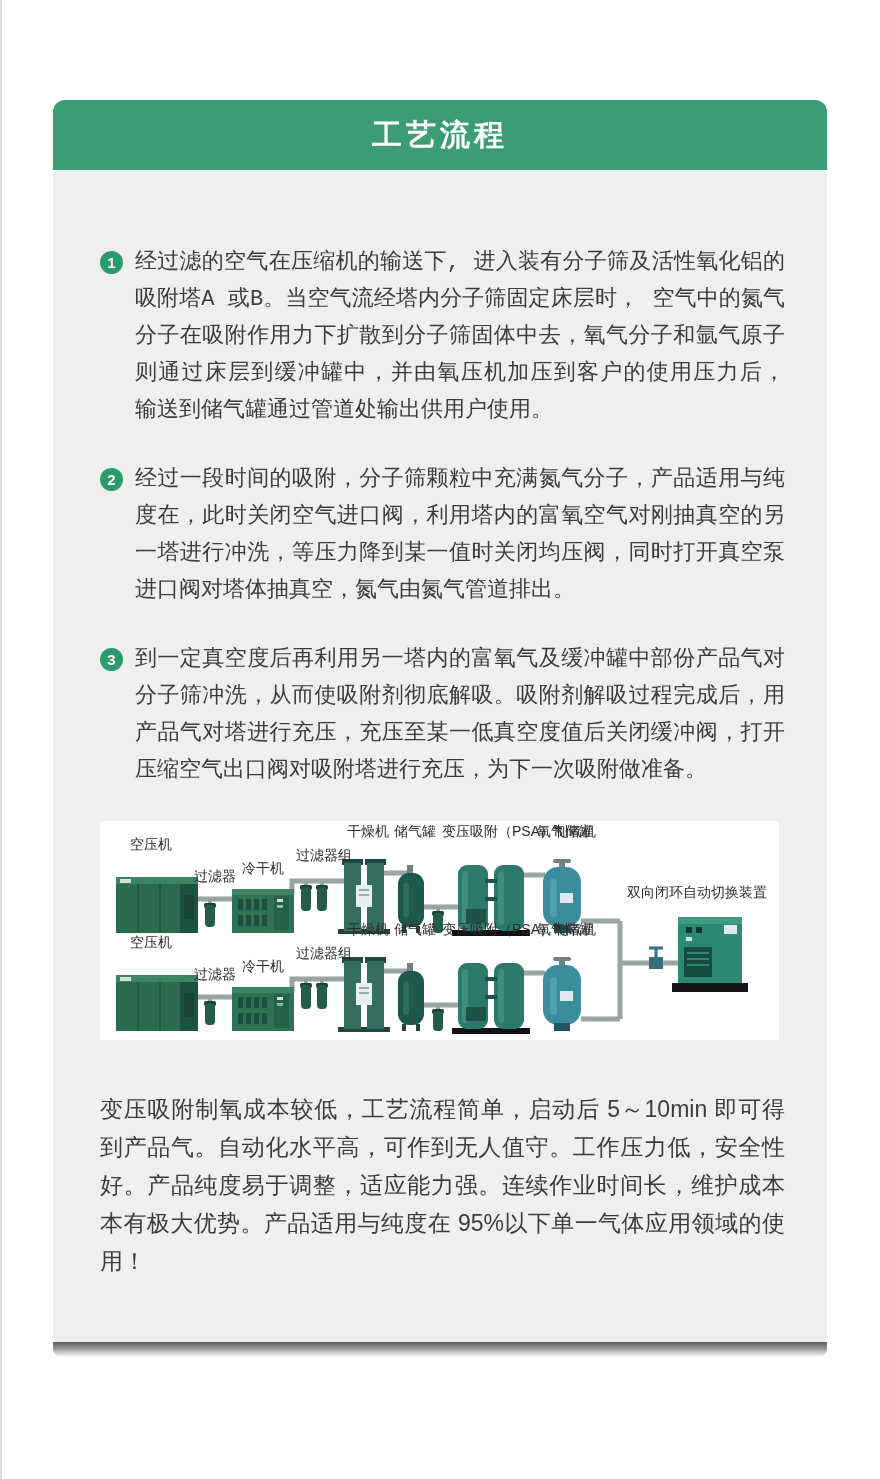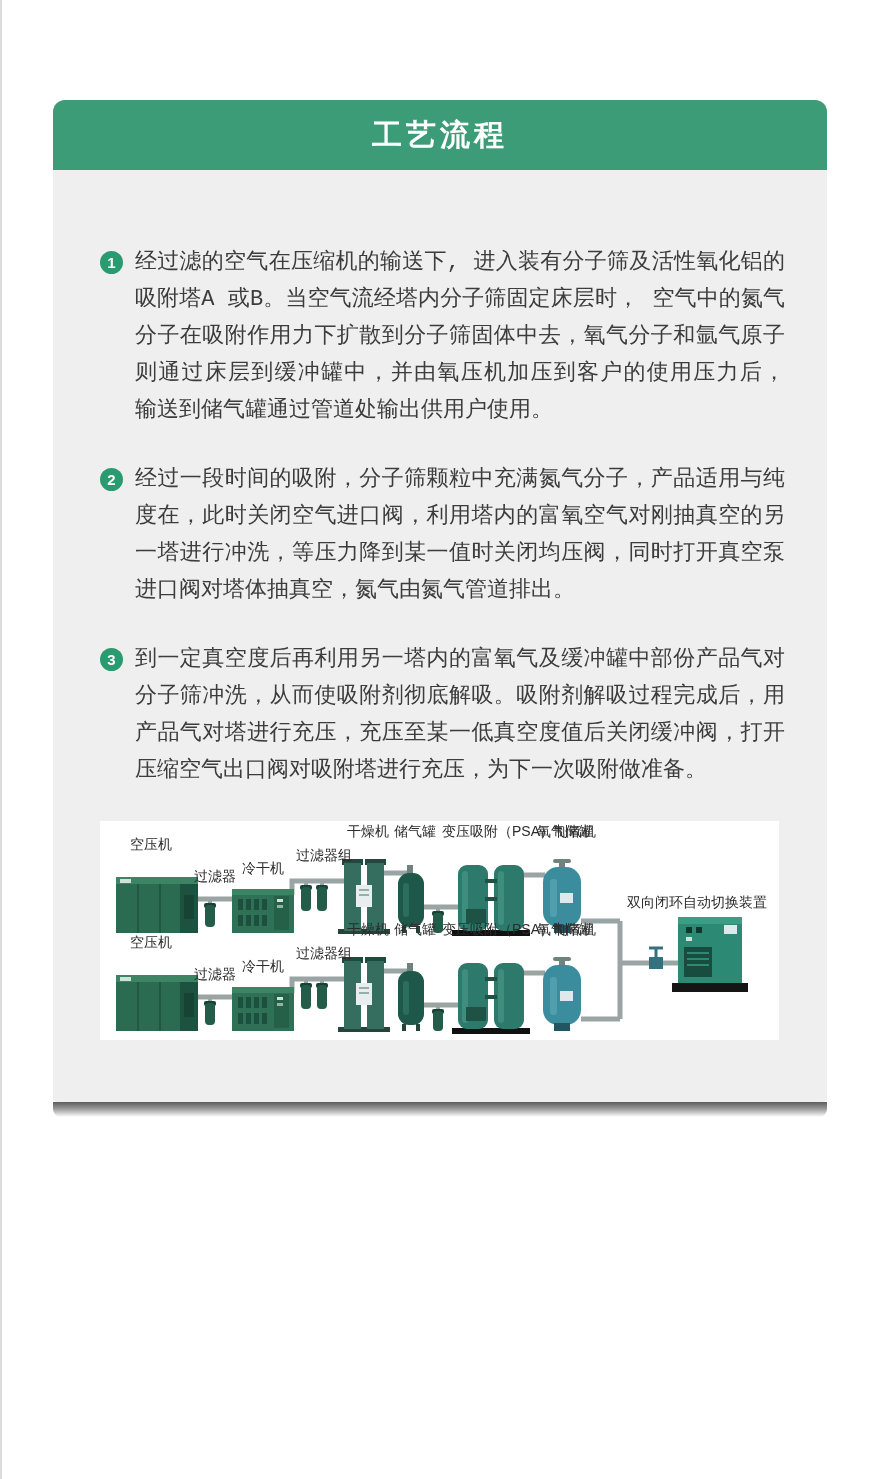--- a/index.html
+++ b/index.html
@@ -228,18 +228,19 @@
       <span class="dlabel" style="left:30px;top:116px">空压机</span>
       <span class="dlabel" style="left:94px;top:148px">过滤器</span>
       <span class="dlabel" style="left:142px;top:140px">冷干机</span>
       <span class="dlabel" style="left:196px;top:127px">过滤器组</span>
       <span class="dlabel" style="left:247px;top:103px">干燥机</span>
       <span class="dlabel" style="left:294px;top:103px">储气罐</span>
       <span class="dlabel" style="left:342px;top:103px">变压吸附（PSA）制氧机</span>
       <span class="dlabel" style="left:437px;top:103px">氧气储罐</span>
 
       
-      <span class="dlabel" style="left:527px;top:76px">双向闭环自动切换装置</span>
-    </div>
-
+      <span class="dlabel" style="left:527px;top:66px">双向闭环自动切换装置</span>
+    </div>
+
+    <div class="summary">变压吸附制氧成本较低，工艺流程简单，启动后 5～10min 即可得到产品气。自动化水平高，可作到无人值守。工作压力低，安全性好。产品纯度易于调整，适应能力强。连续作业时间长，维护成本本有极大优势。产品适用与纯度在 95%以下单一气体应用领域的使用！</div>
   </div>
 </div>
 <div class="card-shadow"></div>
 
 </body></html>

